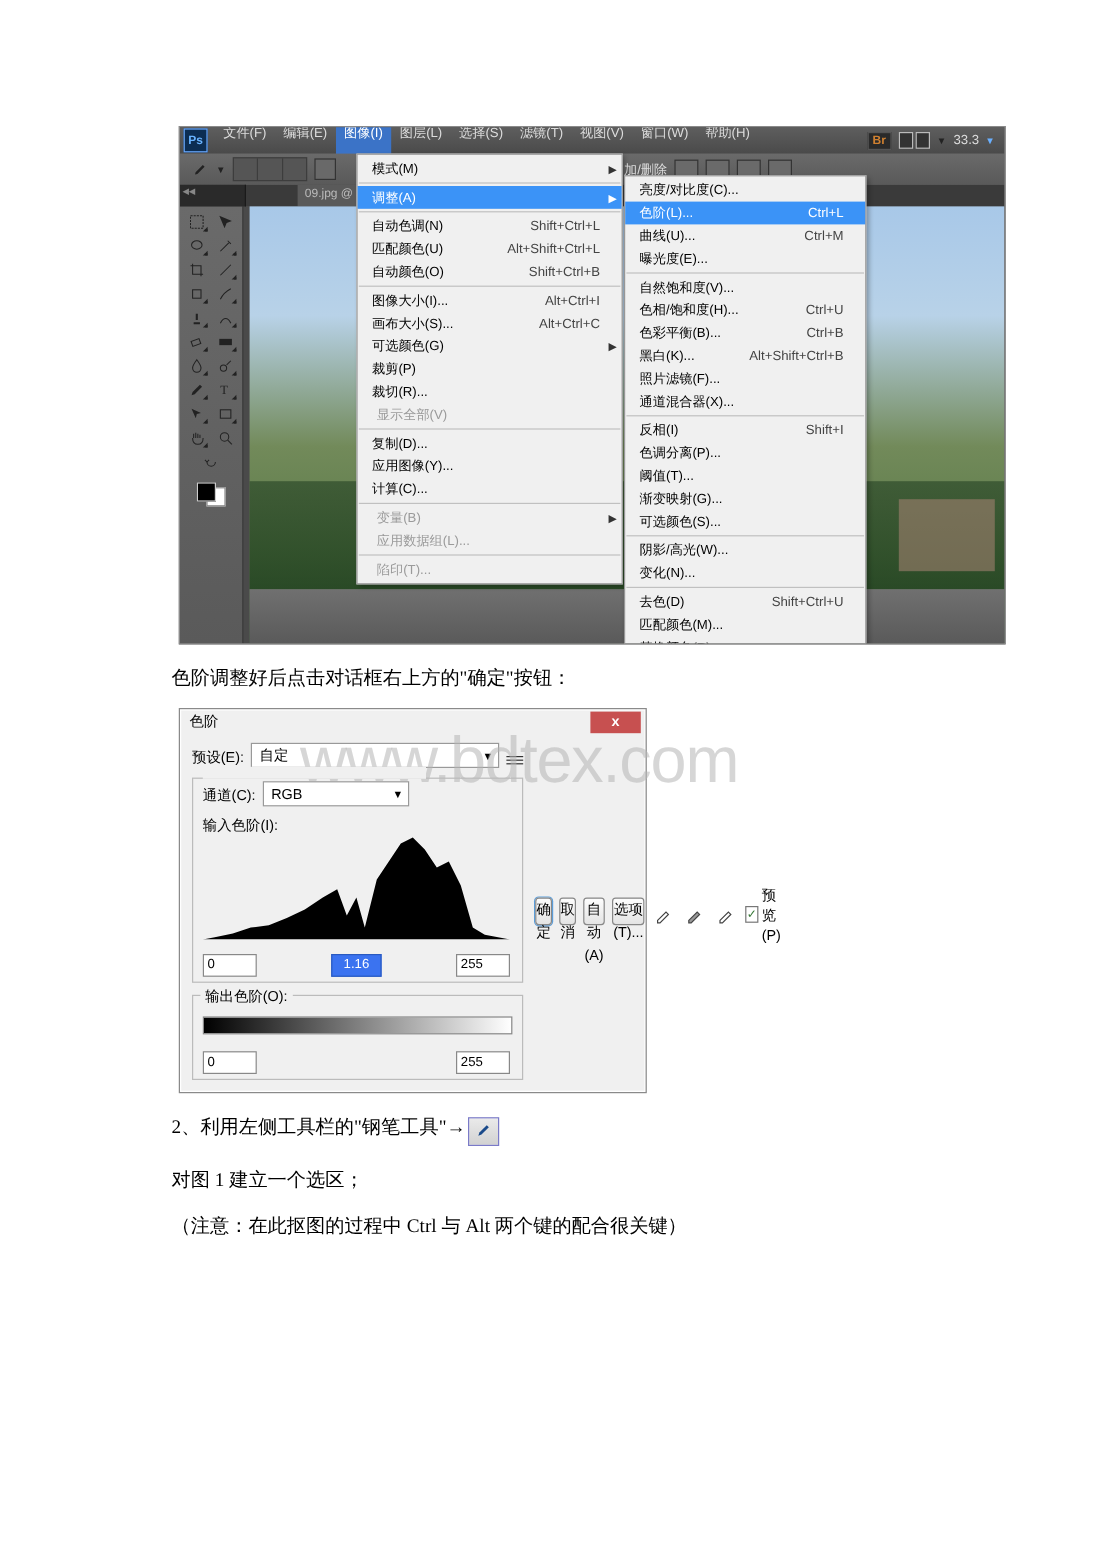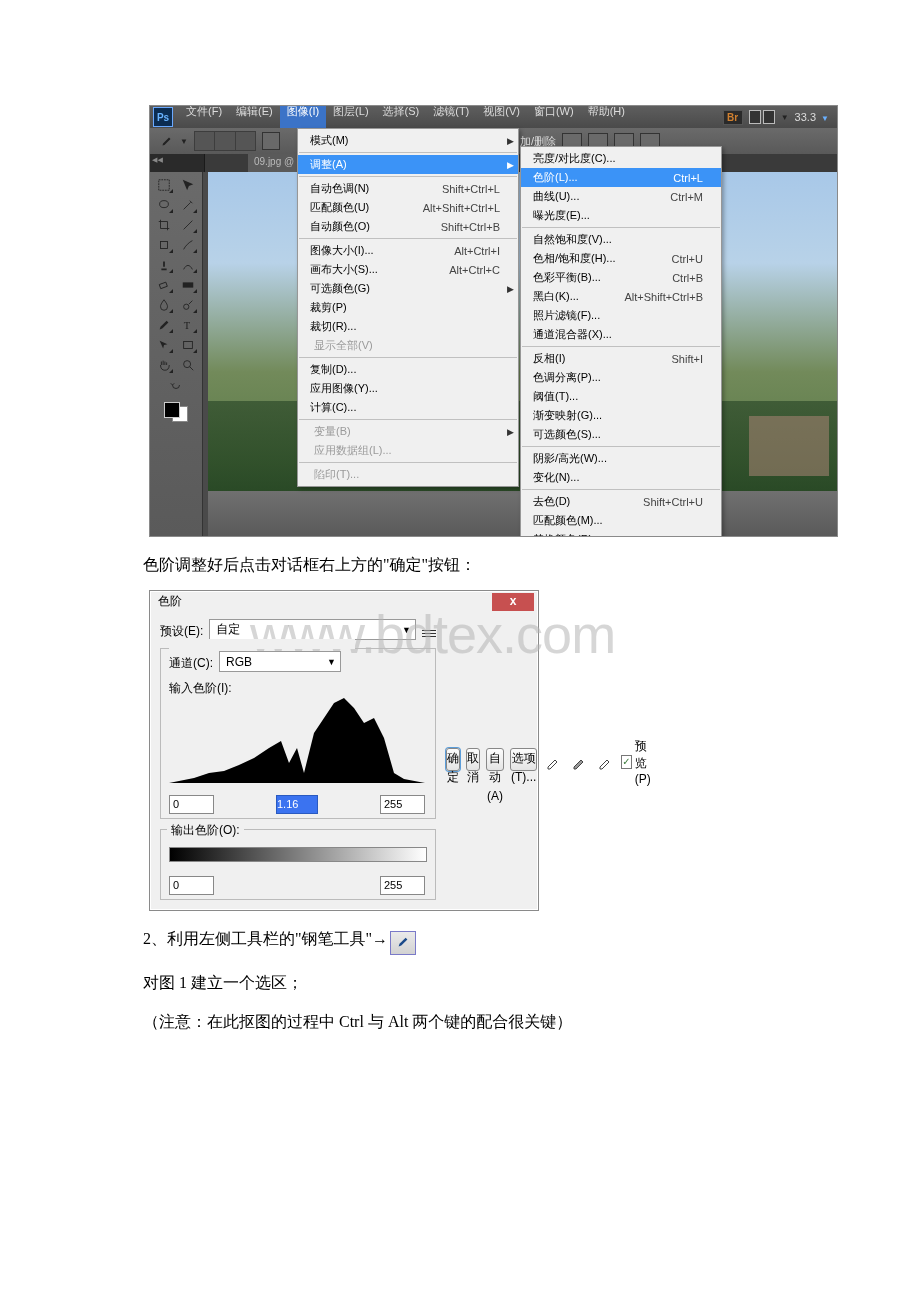--- a/index.html
+++ b/index.html
@@ -322,21 +322,21 @@
     display:flex; justify-content:space-between;
     width:256px;
     margin-top:2px;
   }
   .num-box {
     width:40px; height:17px; border:1px solid #888; background:#fff;
     font-size:11px; text-align:left; padding-left:3px; line-height:17px;
   }
   .num-box.mid {
     background:#3b73f0; color:#fff; border-color:#2a5ac0;
-    padding:0;
+    text-align:center; padding:0;
   }
   .output-bar {
     width:256px; height:13px;
     background: linear-gradient(90deg,#000,#fff);
     border:1px solid #888;
     margin-top:-6px;
     position:relative;
   }
   
   .para.inline .pen-icon-box {

